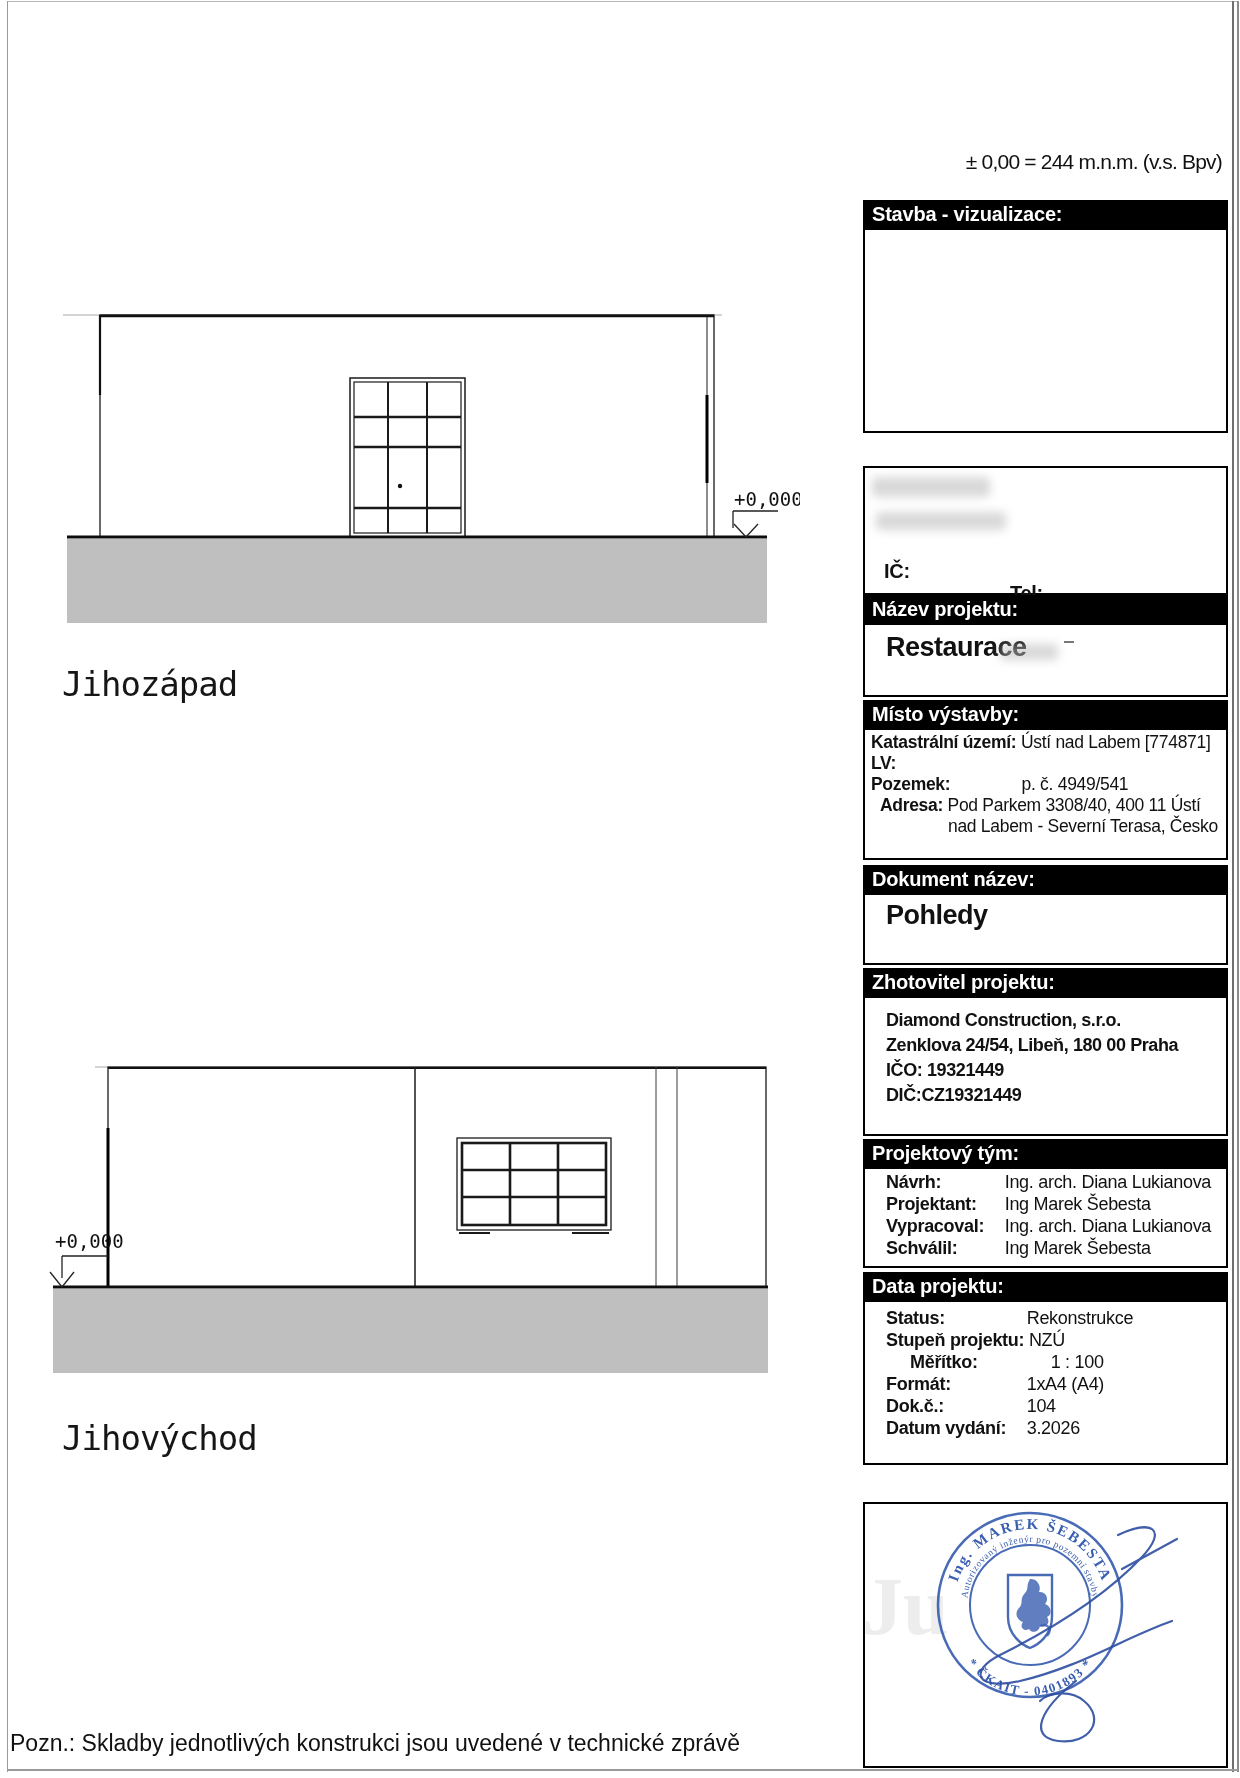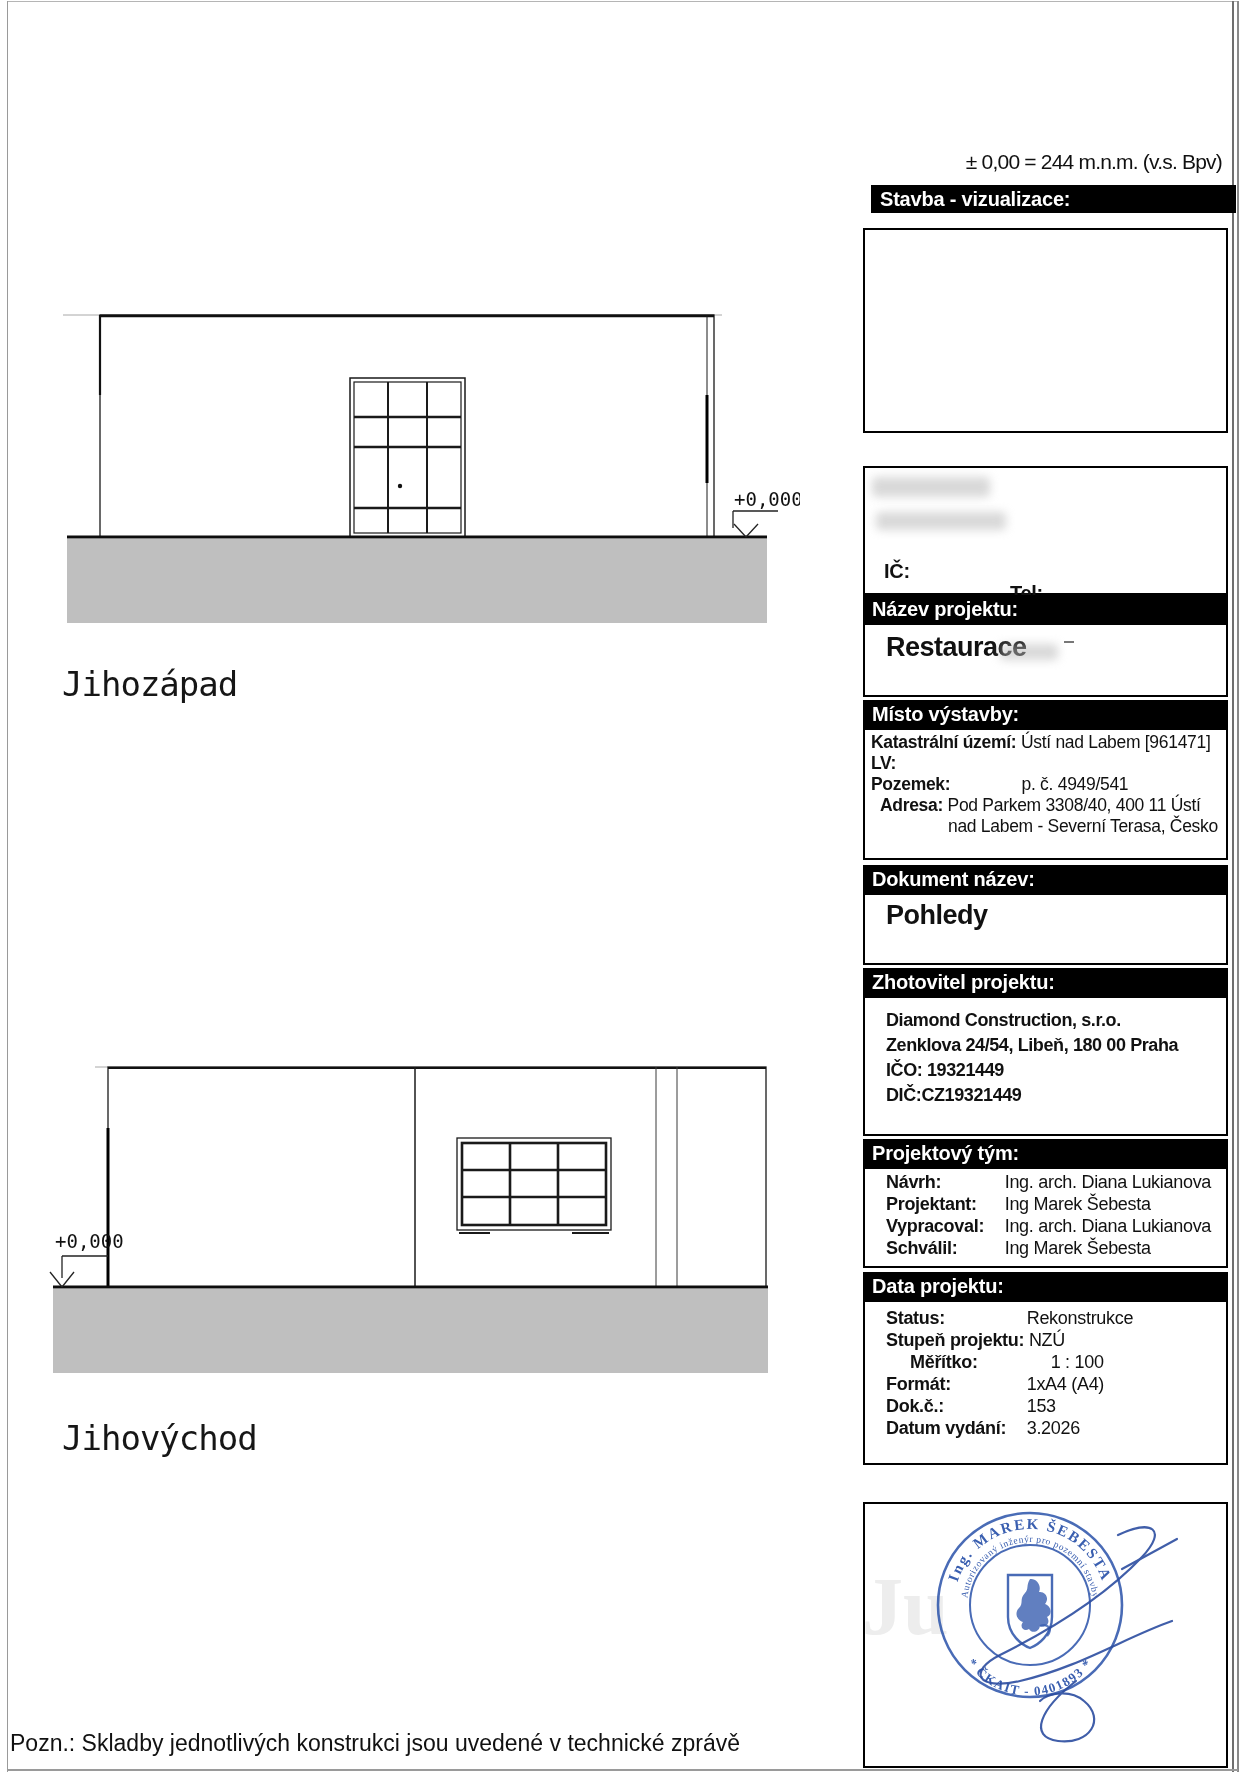--- a/index.html
+++ b/index.html
@@ -118,40 +118,40 @@
       <text x="15" y="198" font-family="DejaVu Sans Mono, monospace" font-size="19" fill="#111" stroke="none">+0,000</text>
       <line x1="22" y1="206" x2="68" y2="206" stroke-width="1.3"></line>
       <line x1="22" y1="206" x2="22" y2="228" stroke-width="1.3"></line>
       <line x1="10" y1="222" x2="22" y2="237" stroke-width="1.3"></line>
       <line x1="34" y1="222" x2="22" y2="237" stroke-width="1.3"></line>
     </g>
   </svg>
 
   <div class="elev-label" style="left:62px;top:1418px;">Jihovýchod</div>
 
-  <div class="tb-bar" style="top:185px;margin-left:8px;">Stavba - vizualizace:</div>
+  <div class="tb-bar" style="top:200px;">Stavba - vizualizace:</div>
   <div class="tb-box" style="top:228px;height:205px;"></div>
 
   <div class="tb-box" style="top:466px;height:129px;"></div>
   <div class="blur-blob" style="left:872px;top:477px;width:118px;height:20px;"></div>
   <div class="blur-blob" style="left:876px;top:512px;width:130px;height:18px;"></div>
   <div class="tline" style="left:884px;top:560px;font-size:20px;font-weight:bold;">IČ:</div>
   <div class="tline" style="left:1010px;top:560px;font-size:20px;font-weight:bold;margin-top:22px;">Tel:</div>
 
   <div class="tb-bar" style="top:595px;">Název projektu:</div>
   <div class="tb-box" style="top:623px;height:74px;"></div>
   <div class="big-name" style="left:886px;top:632px;">Restaurace</div>
   <div class="blur-blob" style="left:1000px;top:644px;width:58px;height:16px;"></div>
   <div class="redact-dash" style="left:1064px;top:641px;width:10px;height:2px;"></div>
 
   <div class="tb-bar" style="top:700px;">Místo výstavby:</div>
   <div class="tb-box" style="top:728px;height:132px;"></div>
   <div class="tline" style="left:871px;top:732px;font-size:17.5px;">
     <b>Katastrální území:</b>
-    <span>Ústí nad Labem [961471]</span>
+    <span>Ústí nad Labem [774871]</span>
   </div>
   <div class="tline" style="left:871px;top:753px;font-size:17.5px;">
     <b>LV:</b>
   </div>
   <div class="tline" style="left:871px;top:774px;font-size:17.5px;">
     <b class="lblw146">Pozemek:</b>
     <span>p. č. 4949/541</span>
   </div>
   <div class="tline" style="left:871px;top:795px;font-size:17.5px;">
     <b class="lblw72">Adresa:</b>
@@ -206,21 +206,21 @@
   <div class="tline" style="left:886px;top:1352px;margin-left:24px;">
     <b class="lblw136">Měřítko:</b>
     <span>1 : 100</span>
   </div>
   <div class="tline" style="left:886px;top:1374px;">
     <b class="lblw136">Formát:</b>
     <span>1xA4 (A4)</span>
   </div>
   <div class="tline" style="left:886px;top:1396px;">
     <b class="lblw136">Dok.č.:</b>
-    <span>153</span>
+    <span>104</span>
   </div>
   <div class="tline" style="left:886px;top:1418px;">
     <b class="lblw136">Datum vydání:</b>
     <span>3.2026</span>
   </div>
 
   <div class="tb-box" style="top:1502px;height:266px;"></div>
   <div class="watermark">Ju</div>
 
   <svg class="abs" style="left:880px;top:1505px;" width="300" height="260" viewBox="0 0 300 260">

